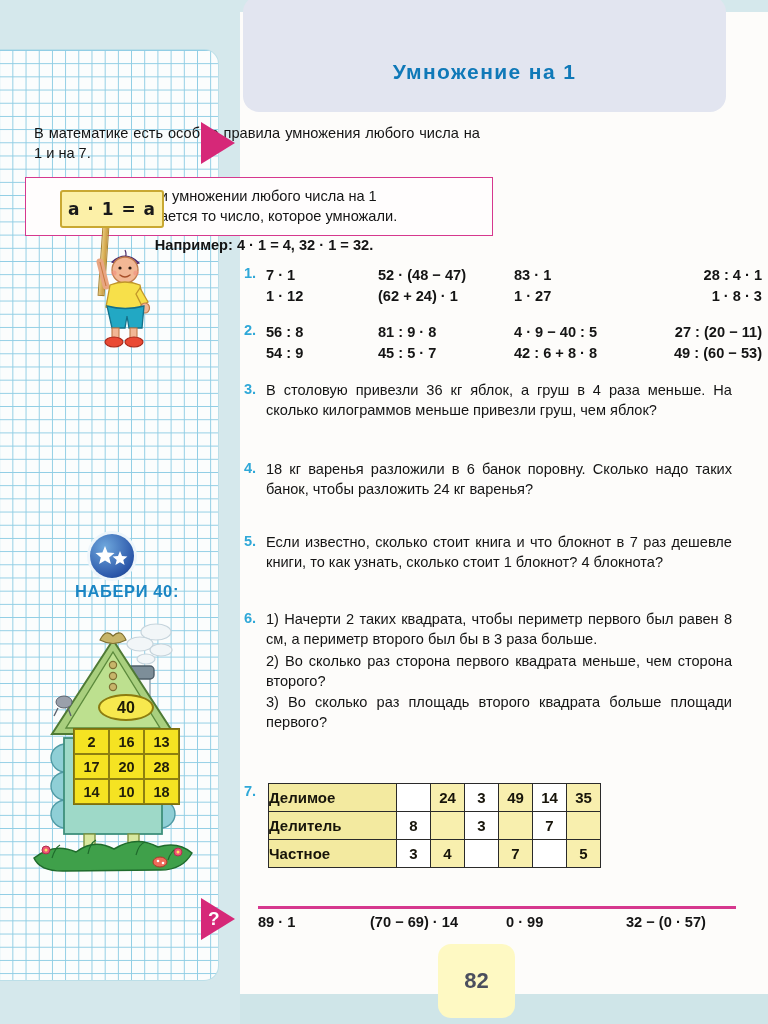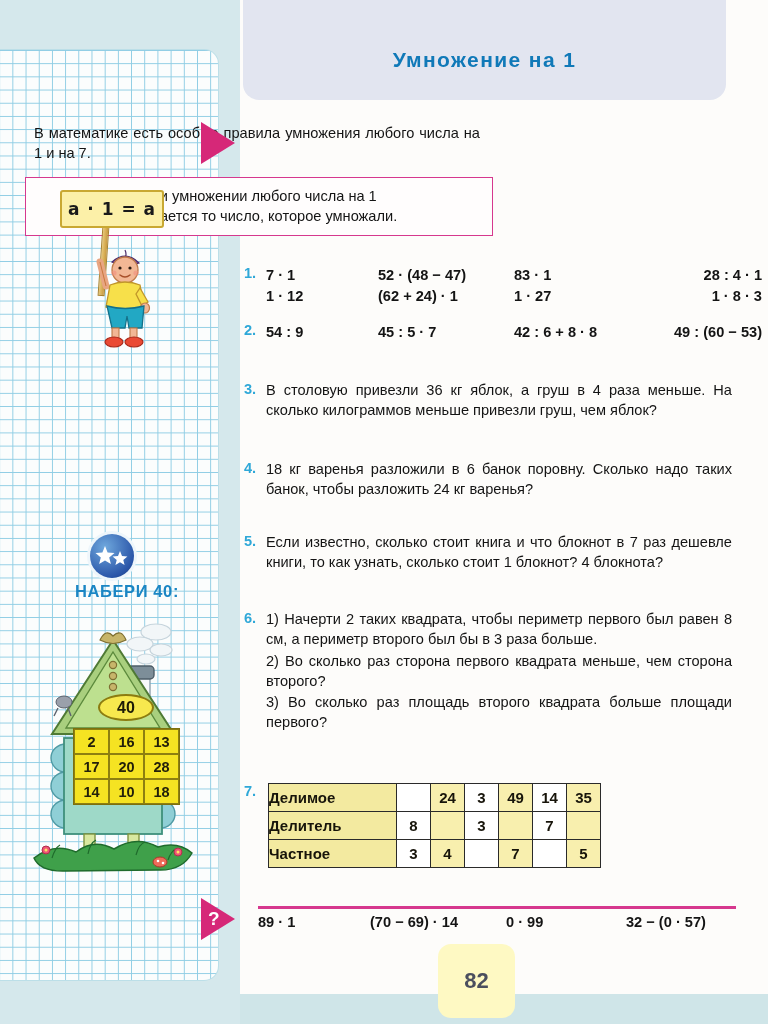--- a/index.html
+++ b/index.html
@@ -121,21 +121,21 @@
     border: 2px solid #8c7c10;
     border-radius: 50%;
     display: flex; align-items: center; justify-content: center;
     font-size: 16px; font-weight: bold; color: #1d1b07;
     z-index: 7;
   }
 
   
   #content {
     position: absolute;
-    left: 240px; top: 0;
+    left: 240px; top: 12px;
     width: 528px; height: 994px;
     background: #fdfcfa;
   }
 
   #title-bar {
     position: absolute;
     left: 3px; top: -16px;
     width: 483px; height: 116px;
     background: #e2e5f0;
     border-radius: 16px;
@@ -444,20 +444,21 @@
     <div id="title-text">Умножение  на  1</div>
   </div>
 
   <div id="intro" class="body-text">В математике есть особые правила умножения любого числа на 1 и на 7.</div>
 
   <div id="rule-box">
     <div>При умножении любого числа на 1</div>
     <div>получается то число, которое умножали.</div>
   </div>
 
+  <div id="example-line">Например:  4 · 1 = 4,  32 · 1 = 32.</div>
 
   <div class="ex" id="ex1">
     <div class="ex-num">1.</div>
     <div class="ex-body">
       <div class="calc-row">
         <span class="c1">7 · 1</span>
         <span class="c2">52 · (48 − 47)</span>
         <span class="c3">83 · 1</span>
         <span class="c4">28 : 4 · 1</span>
       </div>
@@ -466,20 +467,26 @@
         <span class="c2">(62 + 24) · 1</span>
         <span class="c3">1 · 27</span>
         <span class="c4">1 · 8 · 3</span>
       </div>
     </div>
   </div>
 
   <div class="ex" id="ex2">
     <div class="ex-num">2.</div>
     <div class="ex-body">
+      <div class="calc-row">
+        <span class="c1">56 : 8</span>
+        <span class="c2">81 : 9 · 8</span>
+        <span class="c3">4 · 9 − 40 : 5</span>
+        <span class="c4">27 : (20 − 11)</span>
+      </div>
       <div class="calc-row">
         <span class="c1">54 : 9</span>
         <span class="c2">45 : 5 · 7</span>
         <span class="c3">42 : 6 + 8 · 8</span>
         <span class="c4">49 : (60 − 53)</span>
       </div>
     </div>
   </div>
 
   <div class="ex" id="ex3">

